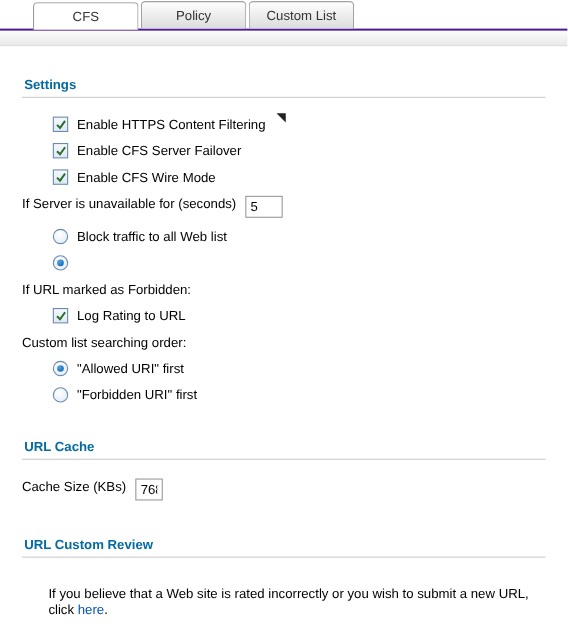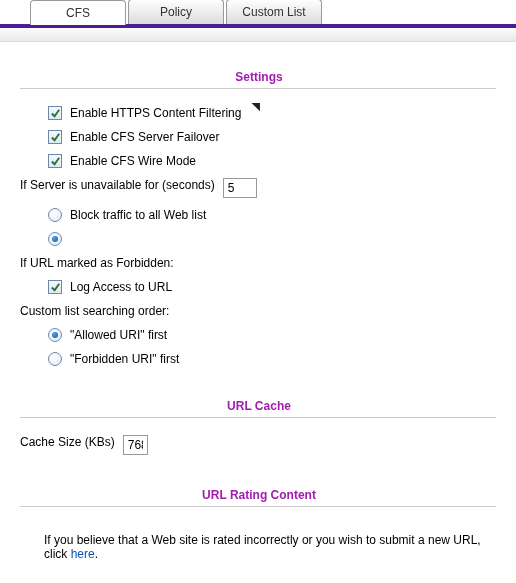--- a/index.html
+++ b/index.html
@@ -6,21 +6,21 @@
   body {
     margin: 0;
     font-family: Arial, Helvetica, sans-serif;
     font-size: 12px;
     color: #000;
     background: #fff;
     width: 516px;
   }
 
   .tabbar {
-    border-bottom: 4px solid #4c1d95;
+    border-bottom: 2px solid #4c1d95;
     padding-left: 30px;
     height: 28px;
     display: flex;
     align-items: flex-end;
     gap: 2px;
   }
   .tab {
     border: 1px solid #999;
     border-bottom: none;
     border-radius: 4px 4px 0 0;
@@ -41,27 +41,26 @@
 
   .glossbar {
     height: 14px;
     background: linear-gradient(#fcfcfc, #e9e9e9);
     border-bottom: 1px solid #ddd;
   }
 
   .content { padding: 0 20px; }
 
   .section-header {
-    color: #a21caf;
+    color: #0369a1;
     font-weight: bold;
     font-size: 12px;
     border-bottom: 1px solid #ccc;
     padding: 28px 0 4px 2px;
     margin-bottom: 12px;
-    text-align: center;
   }
 
   .row {
     padding: 5px 0 5px 28px;
     display: flex;
     align-items: flex-start;
     gap: 8px;
   }
   .row-tight { padding-left: 0; }
 
@@ -177,21 +176,21 @@
     <span class="txt">If URL marked as Forbidden:</span>
   </div>
 
 
   <div class="row">
     <span class="check">
       <svg viewBox="0 0 12 12">
           <polyline points="2,6 5,9 10,2" fill="none" stroke="#2c6e2c" stroke-width="2"></polyline>
         </svg>
     </span>
-    <span class="txt">Log Access to URL</span>
+    <span class="txt">Log Rating to URL</span>
   </div>
 
   <div class="row row-tight">
     <span class="txt">Custom list searching order:</span>
   </div>
 
   <div class="row">
     <span class="radio checked">
         <span class="dot"></span>
       </span>
@@ -203,19 +202,19 @@
     <span class="txt">"Forbidden URI" first</span>
   </div>
 
   <div class="section-header">URL Cache</div>
 
   <div class="row row-tight">
     <span class="txt">Cache Size (KBs)</span>
     <input class="input w44" value="768" style="">
   </div>
 
-  <div class="section-header">URL Rating Content</div>
+  <div class="section-header">URL Custom Review</div>
 
   <div class="info">
     <span>If you believe that a Web site is rated incorrectly or you wish to submit a new URL, click </span><span class="link">here</span><span>.</span>
   </div>
 
 </div>
 
 </body></html>

